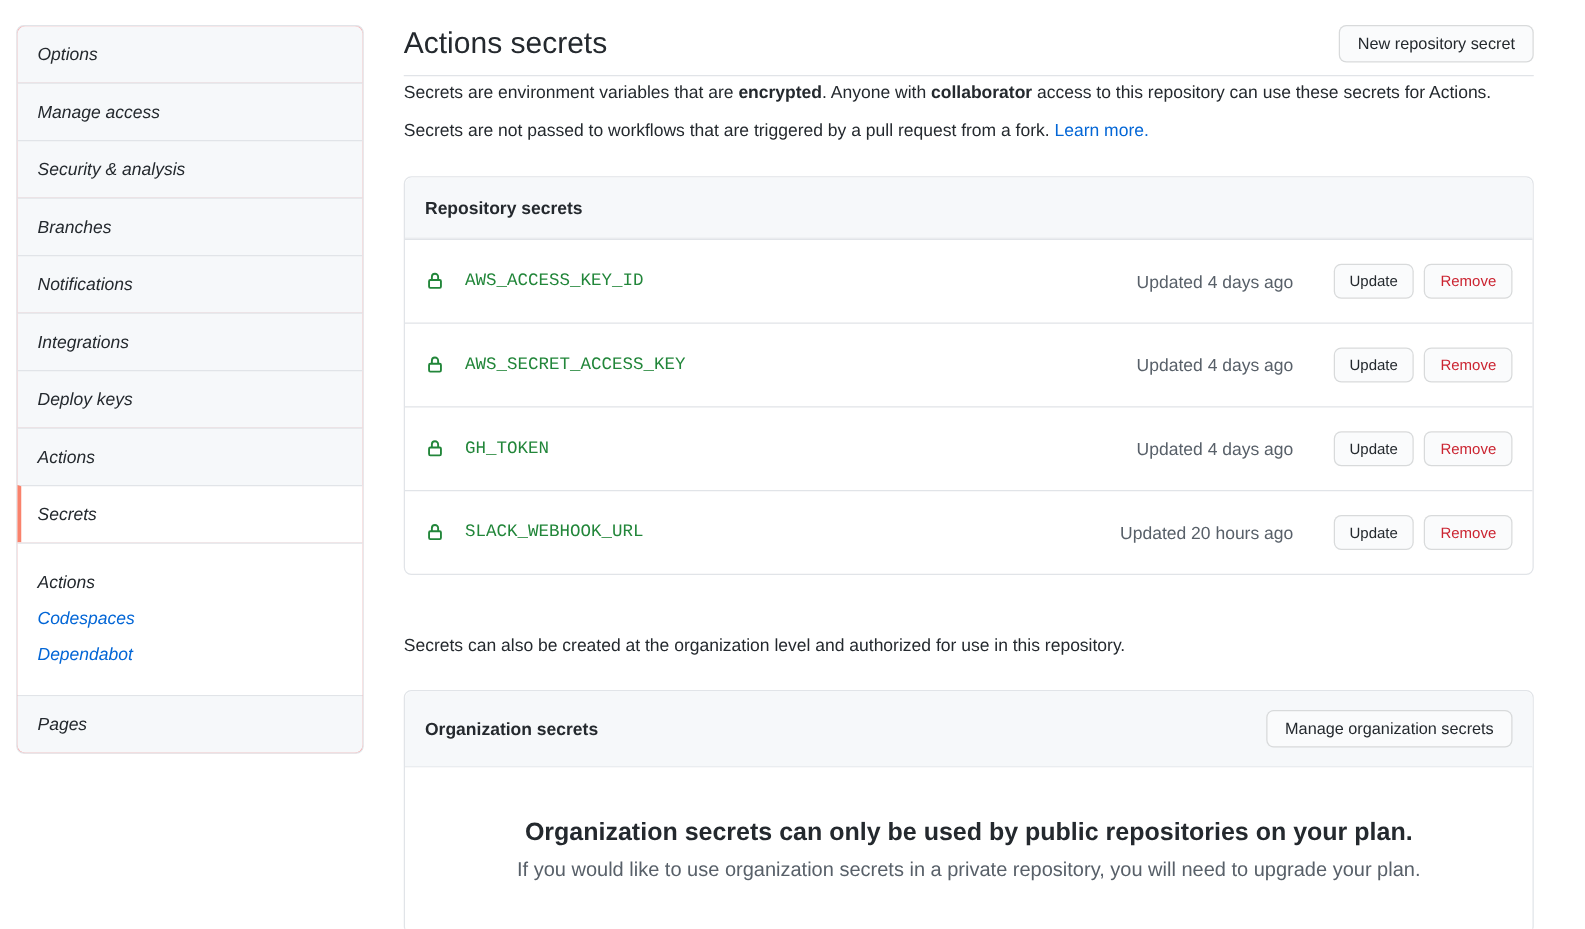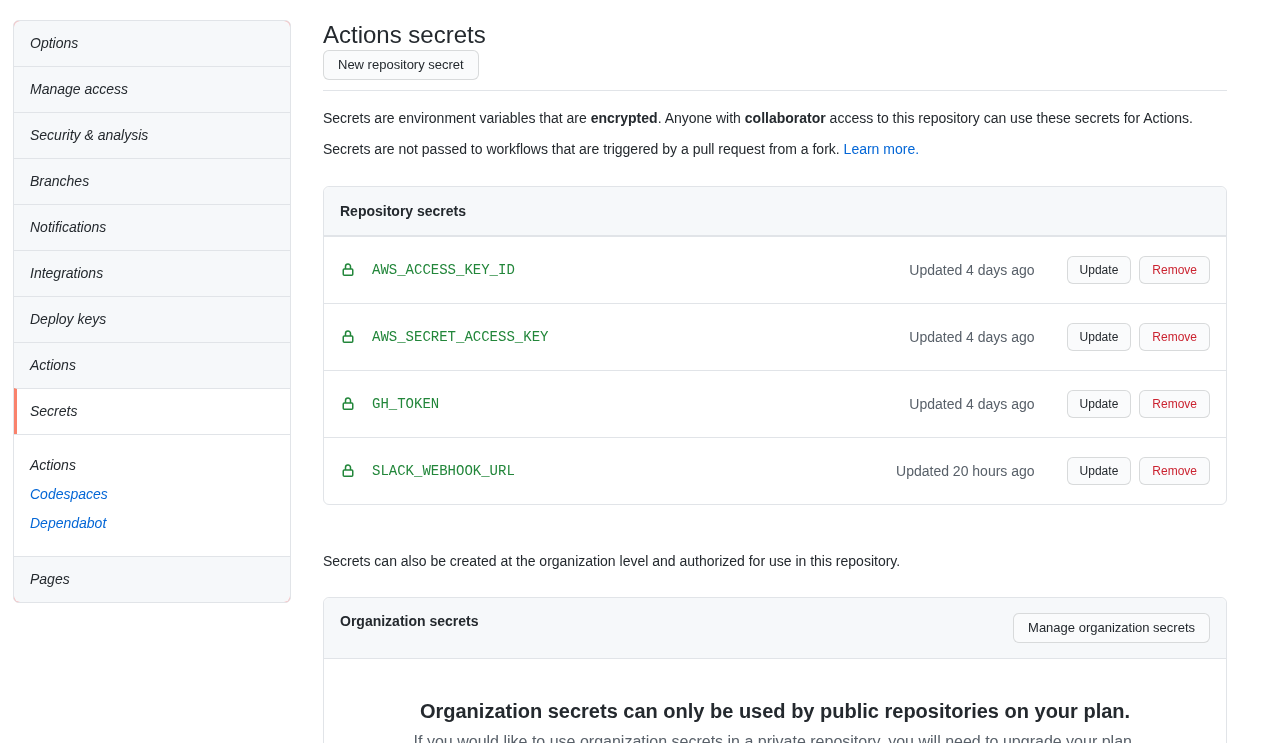--- a/index.html
+++ b/index.html
@@ -30,42 +30,42 @@
   .menu-subgroup{background:#fff;border-top:1px solid var(--border);padding:20px 16px 14px;}
   .menu-subitem{display:block;margin-bottom:8px;line-height:21px;font-size:14px;
     color:var(--link);text-decoration:none;cursor:pointer;}
   .menu-subitem.current{color:var(--text);}
   .menu-item.last{border-radius:0 0 6px 6px;}
 
   
   .main{flex:1;margin-left:32px;min-width:0;}
   .subhead{
     display:flex;justify-content:space-between;align-items:flex-start;
-    border-bottom:1px solid var(--border);padding-bottom:10px;margin-bottom:17px;flex-direction:column;
+    border-bottom:1px solid var(--border);padding-bottom:10px;margin-bottom:2px;
   }
   .subhead h1{margin:0;font-size:24px;font-weight:400;line-height:1.25;color:var(--text);}
   .intro p{margin:0 0 10px;line-height:21px;color:var(--text);}
   .intro b{font-weight:700;}
   a.inline-link{color:var(--link);text-decoration:none;cursor:pointer;}
 
   .btn{
     display:inline-block;font-family:Liberation Sans, sans-serif;font-size:13px;font-weight:500;
     color:var(--text);background:var(--btnbg);
     border:1px solid rgba(27,31,35,.15);border-radius:6px;
     padding:6px 14px;line-height:16px;cursor:pointer;white-space:nowrap;
   }
   .btn-sm{font-size:12px;padding:3px 12px;line-height:20px;}
   .btn.danger{color:var(--danger);}
 
   .box{border:1px solid var(--border);border-radius:6px;margin-top:26px;background:#fff;}
   .box-header{
     background:var(--graybg);border-bottom:1px solid var(--border);
     border-radius:6px 6px 0 0;padding:16px;font-weight:700;font-size:14px;color:var(--text);
   }
-  .box-header.flex{display:flex;justify-content:space-between;align-items:flex-start;padding:15px 16px;}
+  .box-header.flex{display:flex;justify-content:space-between;align-items:center;padding:15px 16px;}
   .box-row{display:flex;align-items:center;padding:19px 16px;border-top:1px solid var(--border);}
   .box-row:first-of-type{border-top:none;}
   .lock{flex:none;display:inline-flex;margin-right:16px;}
   .secret-name{
     font-family:"Liberation Mono","DejaVu Sans Mono",monospace;
     font-size:14px;color:var(--green);
   }
   .row-fill{flex:1;}
   .updated{color:var(--muted);font-size:14px;margin-right:24px;white-space:nowrap;}
   .row-btn{margin-left:8px;}

